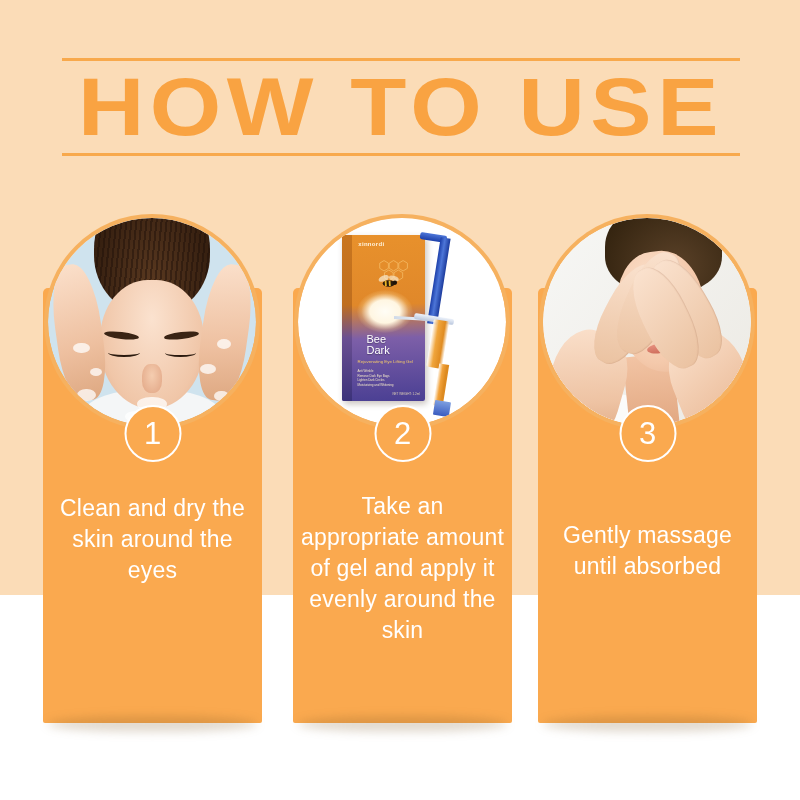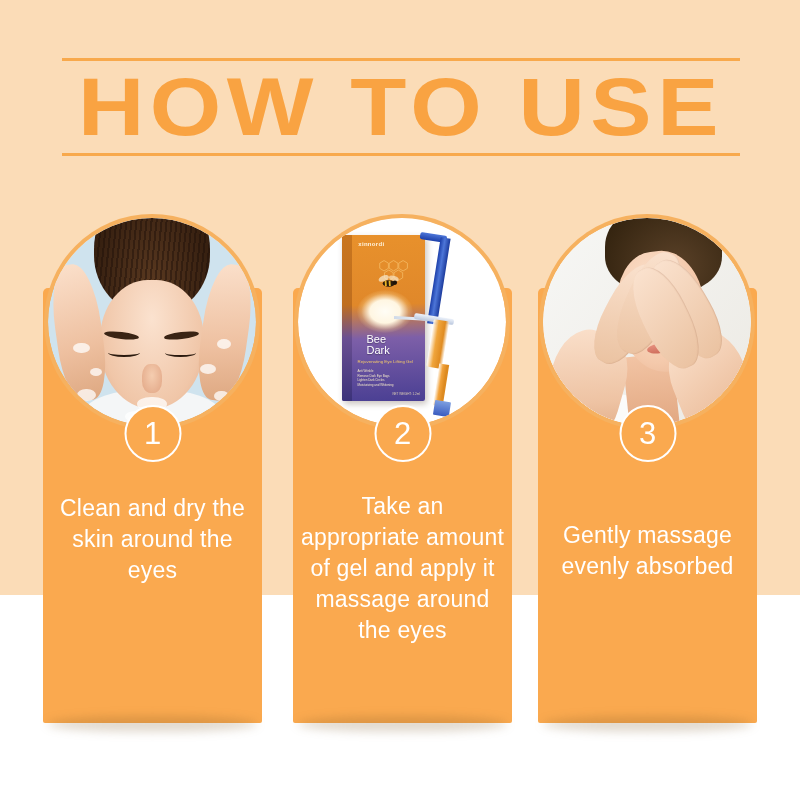--- a/index.html
+++ b/index.html
@@ -519,21 +519,21 @@
           <div class="syr-barrel"></div>
           <div class="syr-gel"></div>
           <div class="syr-cap"></div>
         </div>
       </div>
 
       <div class="badge">
         <span class="badge-num">2</span>
       </div>
 
-      <div class="step-text">Take an appropriate amount of gel and apply it massage around the eyes</div>
+      <div class="step-text">Take an appropriate amount of gel and apply it evenly around the skin</div>
     </div>
 
     <div class="step-card c3">
       <div class="card-shadow"></div>
 
       <div class="photo-circle">
         <div class="photo-inner ph3">
           <div class="bg"></div>
           <div class="shoulder"></div>
           <div class="hair"></div>
@@ -548,17 +548,17 @@
           <div class="finger" style="left:40%;bottom:33%;transform:rotate(24deg);"></div>
           <div class="finger" style="right:20%;bottom:30%;transform:rotate(-30deg);"></div>
           <div class="finger" style="right:30%;bottom:26%;transform:rotate(-26deg);"></div>
         </div>
       </div>
 
       <div class="badge">
         <span class="badge-num">3</span>
       </div>
 
-      <div class="step-text">Gently massage evenly absorbed</div>
+      <div class="step-text">Gently massage until absorbed</div>
     </div>
 
   </div>
 </div>
 
 </body></html>

